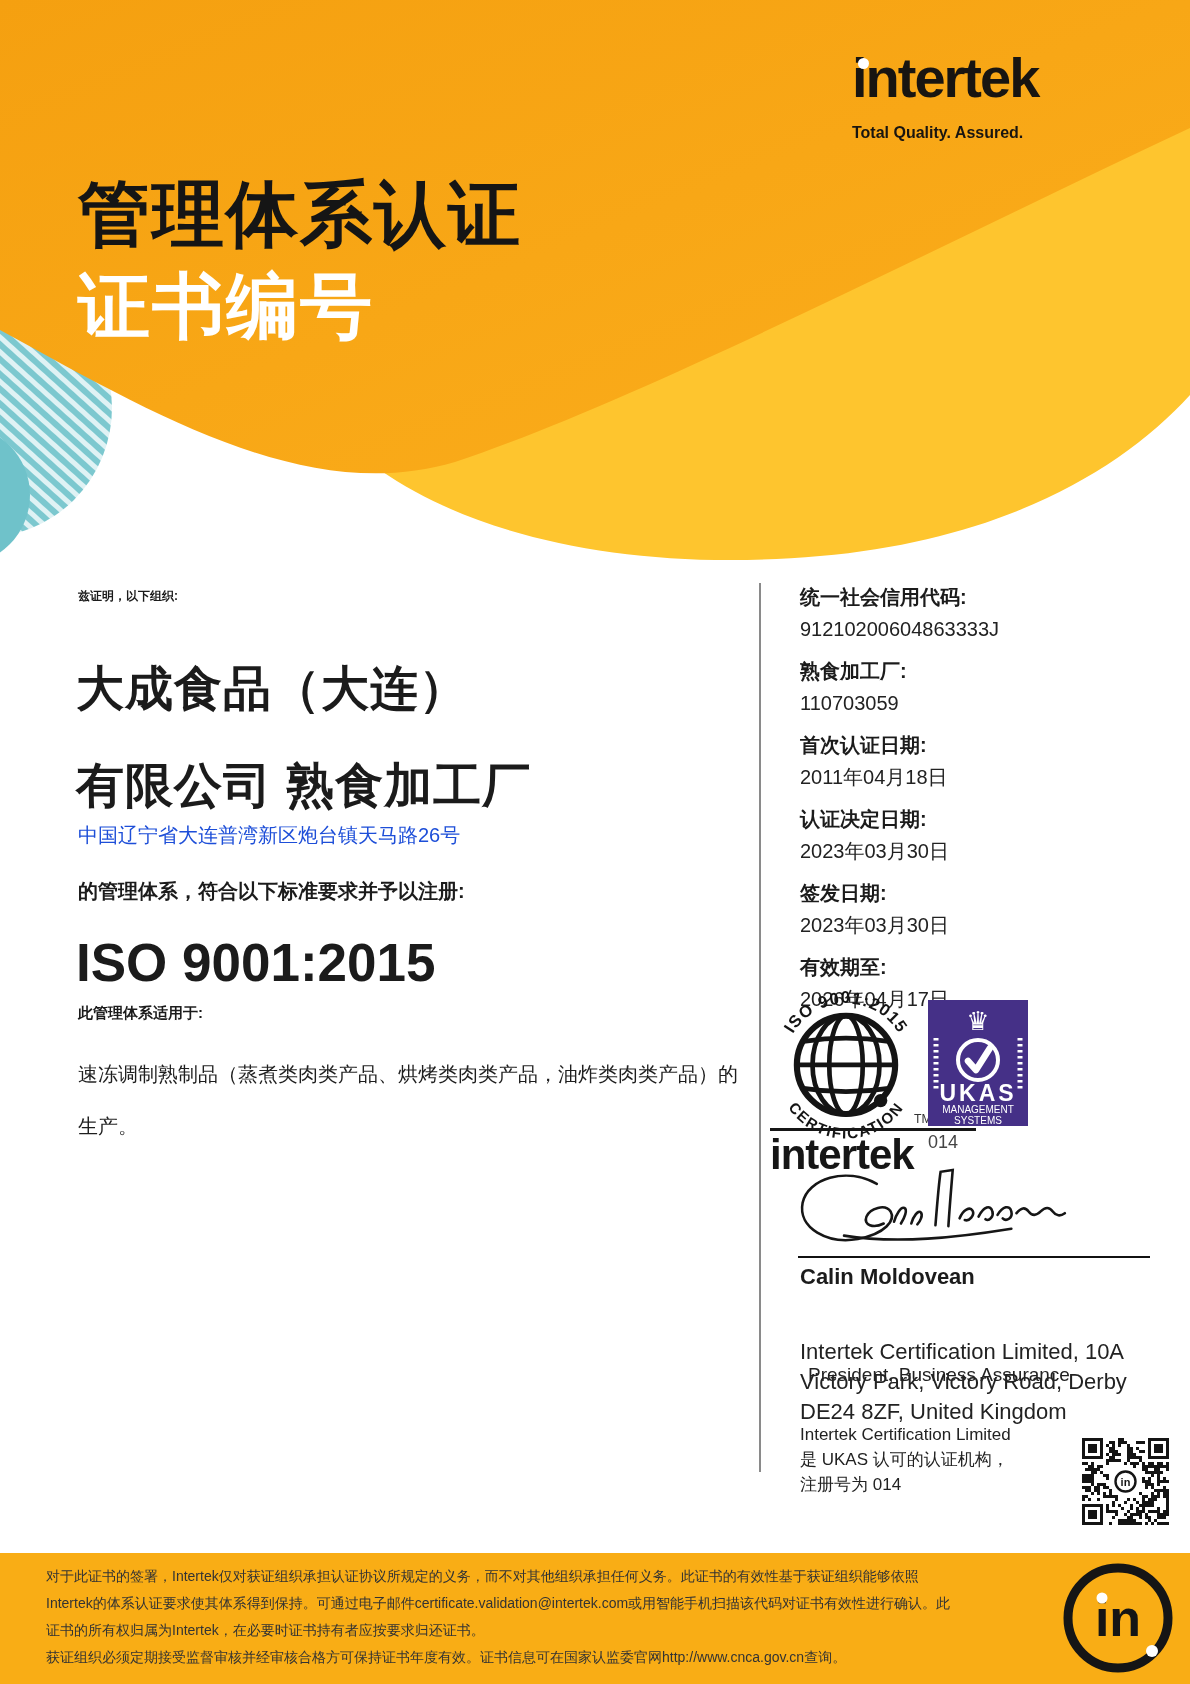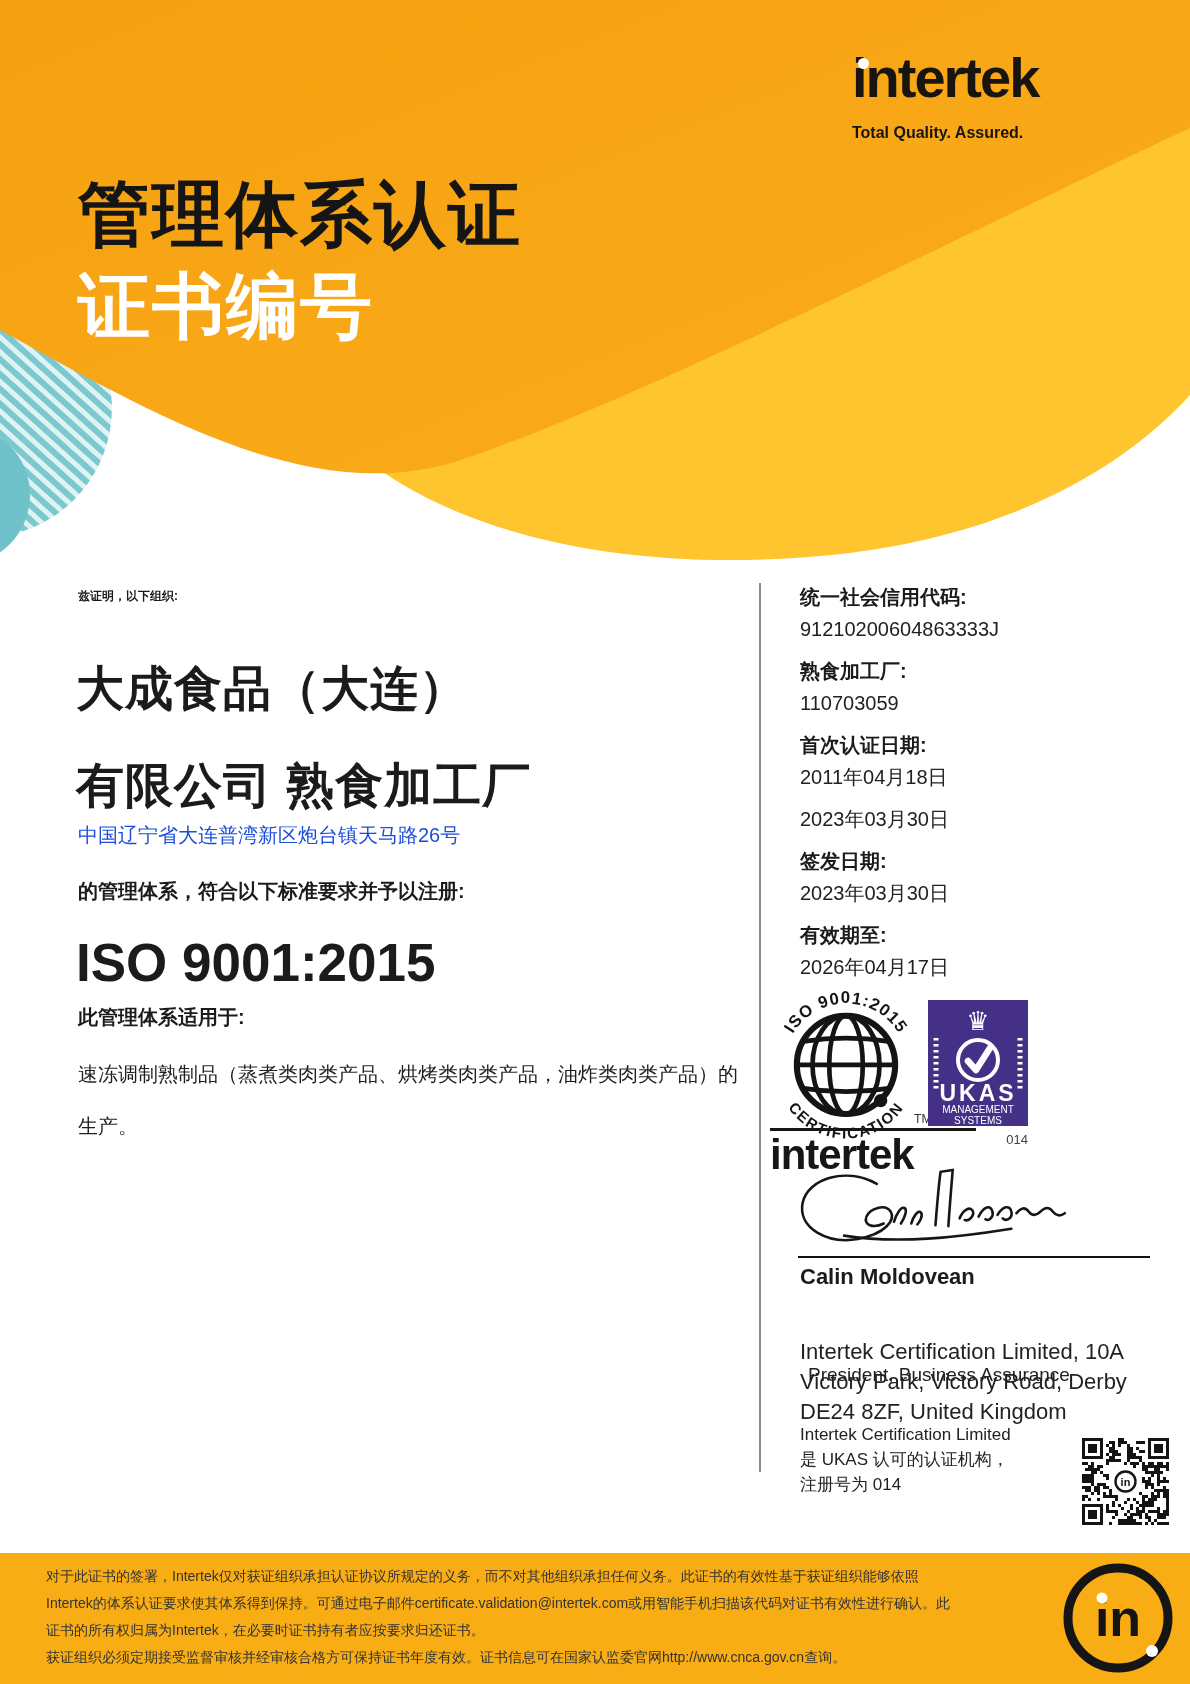--- a/index.html
+++ b/index.html
@@ -19,34 +19,34 @@
   .brand .tag{font-size:16px;font-weight:700;color:#181511;margin-top:18px;letter-spacing:0;}
   .title{position:absolute;left:78px;top:168px;z-index:2;font-weight:900;font-size:72px;line-height:92px;letter-spacing:2px;}
   .title .l1{color:#151515;}
   .title .l2{color:#ffffff;}
   
   .intro{position:absolute;left:78px;top:588px;font-size:12px;font-weight:700;}
   .org{position:absolute;left:76px;top:640px;font-size:48px;font-weight:900;line-height:97px;letter-spacing:1px;}
   .addr{position:absolute;left:78px;top:822px;font-size:20px;color:#1d4ed8;}
   .stmt{position:absolute;left:78px;top:878px;font-size:20px;font-weight:700;}
   .standard{position:absolute;left:76px;top:932px;font-size:53px;font-weight:800;letter-spacing:0;}
-  .scope-label{position:absolute;left:78px;top:1004px;font-size:20px;font-weight:700;}
+  .scope-label{position:absolute;left:78px;top:1004px;font-size:15px;font-weight:700;}
   .scope-text{position:absolute;left:78px;top:1048px;width:668px;font-size:20px;line-height:52px;color:#1e1e1e;}
   
   .vline{position:absolute;left:759px;top:583px;width:2px;height:889px;background:#8a8a8a;}
   .fields{position:absolute;left:800px;top:585px;width:370px;}
   .field{margin-bottom:18px;}
   .field .lbl{font-size:20px;font-weight:700;line-height:24px;margin-bottom:8px;}
   .field .val{font-size:20px;line-height:24px;color:#222;}
   
   .globe-wrap{position:absolute;left:762px;top:980px;}
   .rule{position:absolute;left:770px;top:1128px;width:206px;height:3px;background:#161616;}
   .wordmark{position:absolute;left:770px;top:1134px;font-size:42px;font-weight:800;letter-spacing:-1px;color:#161616;line-height:1;}
   .ukas-wrap{position:absolute;left:928px;top:1000px;}
-  .ukas-num{position:absolute;left:928px;top:1132px;width:100px;text-align:right;font-size:13px;color:#444;}
+  .ukas-num{position:absolute;left:928px;top:1132px;width:100px;text-align:left;font-size:18px;color:#444;}
   
   .sig-wrap{position:absolute;left:794px;top:1158px;}
   .sig-line{position:absolute;left:798px;top:1256px;width:352px;height:2px;background:#111;}
   .sig-name{position:absolute;left:800px;top:1264px;font-size:22px;font-weight:700;}
   .sig-title{position:absolute;left:800px;top:1364px;font-size:19px;color:#222;margin-left:8px;}
   .uk-addr{position:absolute;left:800px;top:1337px;width:330px;font-size:22px;line-height:30px;color:#222;}
   .accr{position:absolute;left:800px;top:1422px;font-size:17px;line-height:25px;color:#222;}
   .qr{position:absolute;left:1082px;top:1438px;}
   
   .footer-band{position:absolute;left:0;top:1553px;width:1190px;height:131px;background:#F9AD15;}
@@ -110,20 +110,21 @@
   </div>
   <div class="field">
     <div class="lbl">熟食加工厂:</div>
     <div class="val">110703059</div>
   </div>
   <div class="field">
     <div class="lbl">首次认证日期:</div>
     <div class="val">2011年04月18日</div>
   </div>
   <div class="field">
+    <div class="lbl">认证决定日期:</div>
     <div class="val">2023年03月30日</div>
   </div>
   <div class="field">
     <div class="lbl">签发日期:</div>
     <div class="val">2023年03月30日</div>
   </div>
   <div class="field">
     <div class="lbl">有效期至:</div>
     <div class="val">2026年04月17日</div>
   </div>

